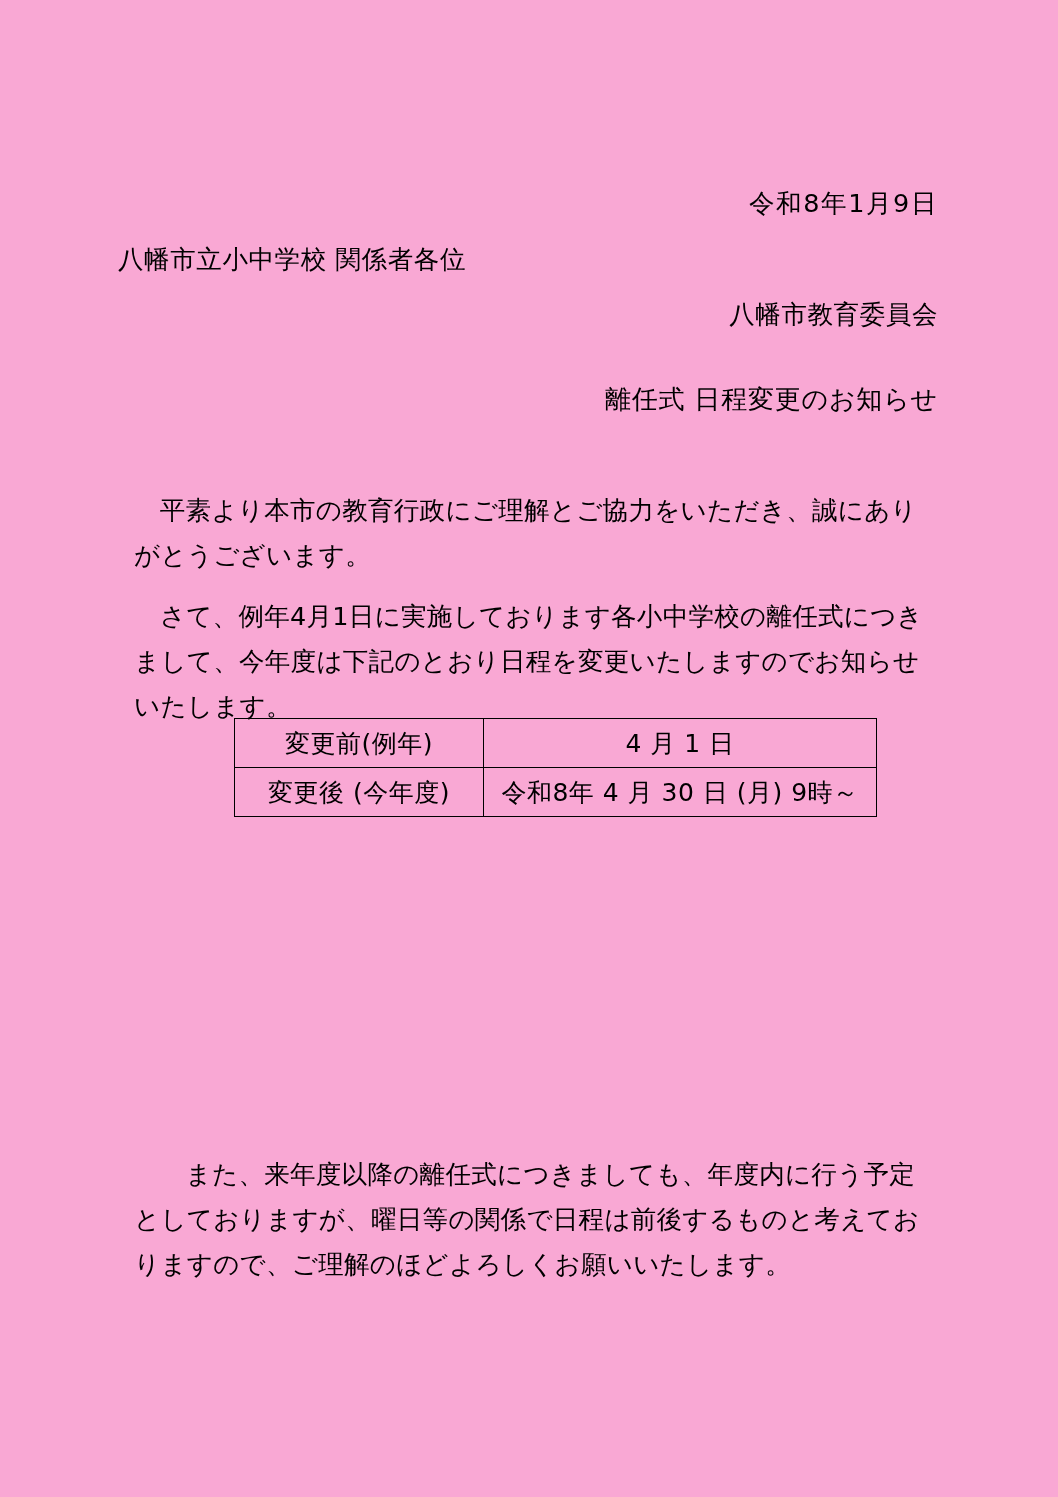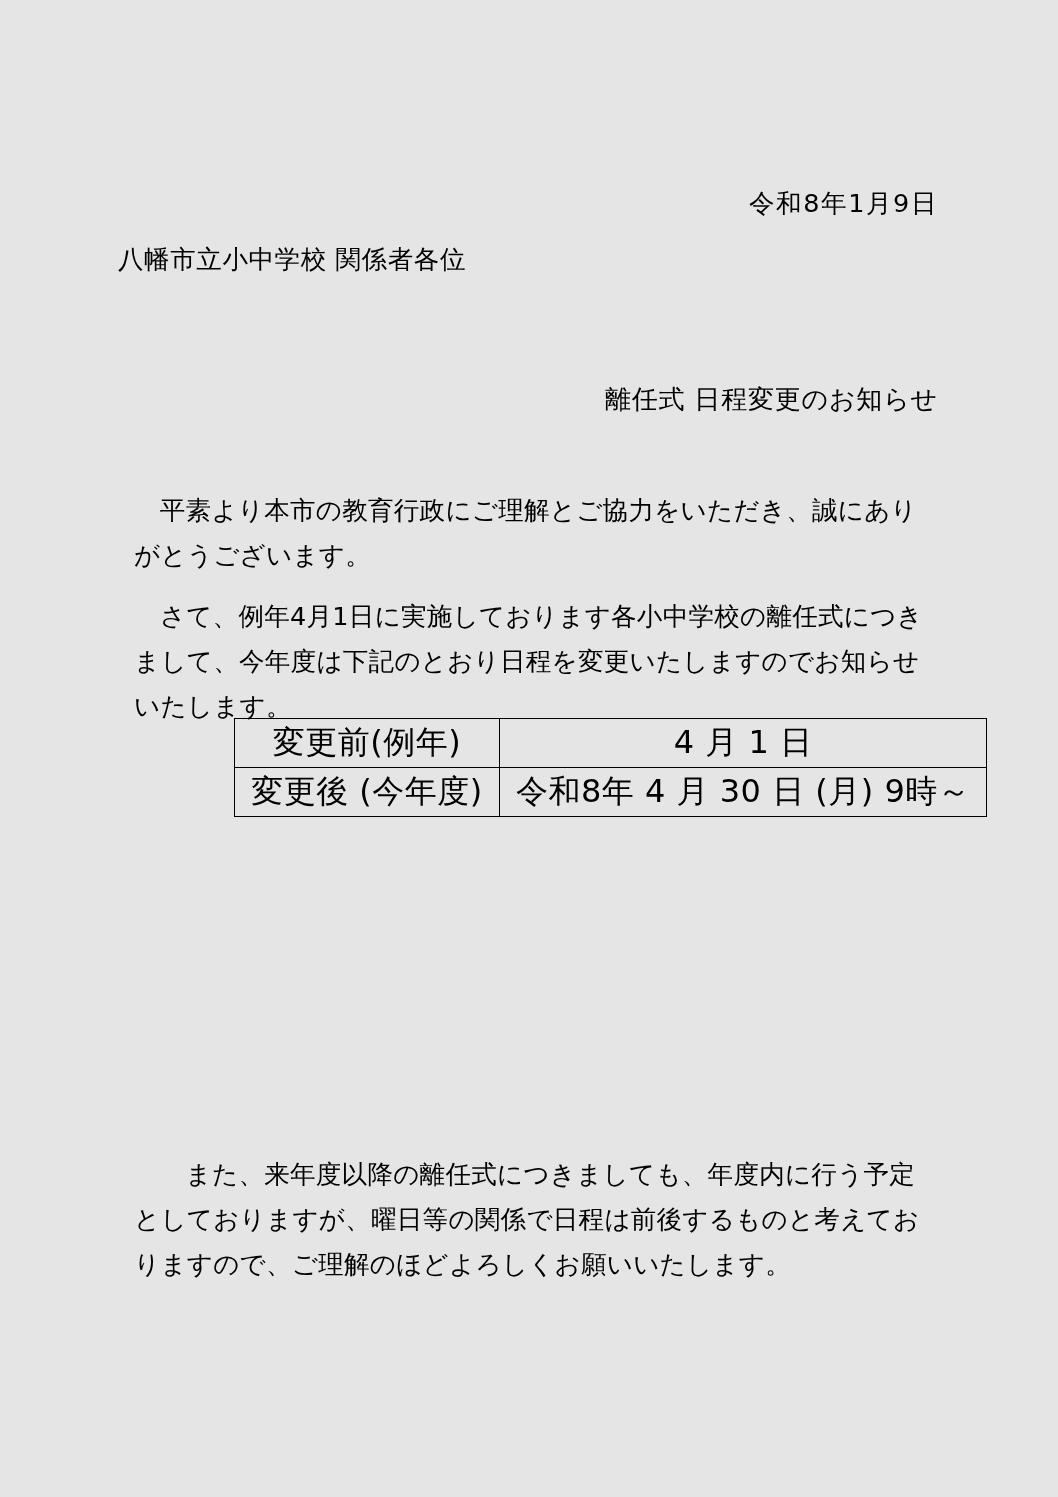--- a/index.html
+++ b/index.html
@@ -11,21 +11,21 @@
   body {
     font-family: "DejaVu Sans", "Liberation Sans", sans-serif;
     color: #000000;
     -webkit-font-smoothing: antialiased;
   }
 
   .page {
     position: relative;
     width: 1058px;
     height: 1497px;
-    background: #e5e5e5;
+    background: #f9a8d4;
     overflow: hidden;
     box-sizing: border-box;
   }
 
   
   .doc-text {
     font-size: 25.5px;
     line-height: 45px;
     letter-spacing: 0.3px;
     white-space: pre-wrap;
@@ -94,39 +94,40 @@
     top: 718px;
   }
   table.schedule-table {
     border-collapse: collapse;
     table-layout: fixed;
     border: 1.6px solid #000000;
   }
   table.schedule-table td {
     border: 1.6px solid #000000;
     height: 48px;
-    padding: 0 16px;
+    padding: 0 8px;
     text-align: center;
     vertical-align: middle;
-    font-size: 32px;
+    font-size: 25px;
     letter-spacing: 0.5px;
     white-space: nowrap;
   }
   td.col-label { width: 232px; }
   td.col-value { width: 376px; margin-top: 12px; }
 </style>
 </head>
 <body>
 
 <div class="page">
 
   <div class="date-line doc-text">令和8年1月9日</div>
 
   <div class="addressee-line doc-text">八幡市立小中学校 関係者各位</div>
 
+  <div class="issuer-line doc-text">八幡市教育委員会</div>
 
   <div class="doc-title doc-text">離任式 日程変更のお知らせ</div>
 
   <div class="body-block" style="top:472px;">
     <p class="para doc-text">　平素より本市の教育行政にご理解とご協力をいただき、誠にありがとうございます。</p>
     <p class="para doc-text">　さて、例年4月1日に実施しております各小中学校の離任式につきまして、今年度は下記のとおり日程を変更いたしますのでお知らせいたします。</p>
   </div>
 
   <div class="schedule-table-wrap">
     <table class="schedule-table">

